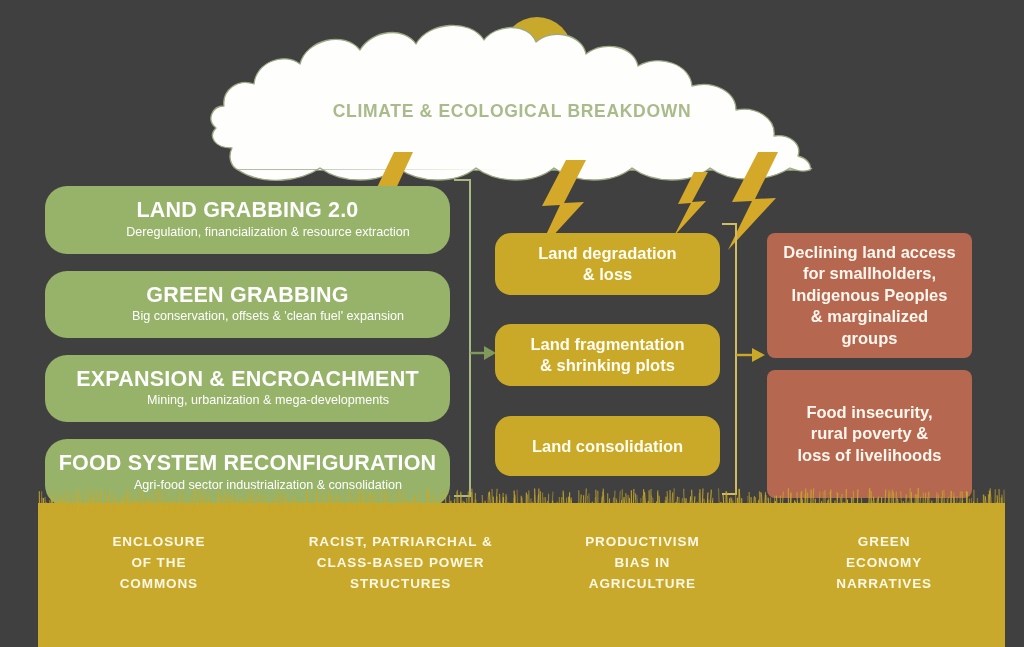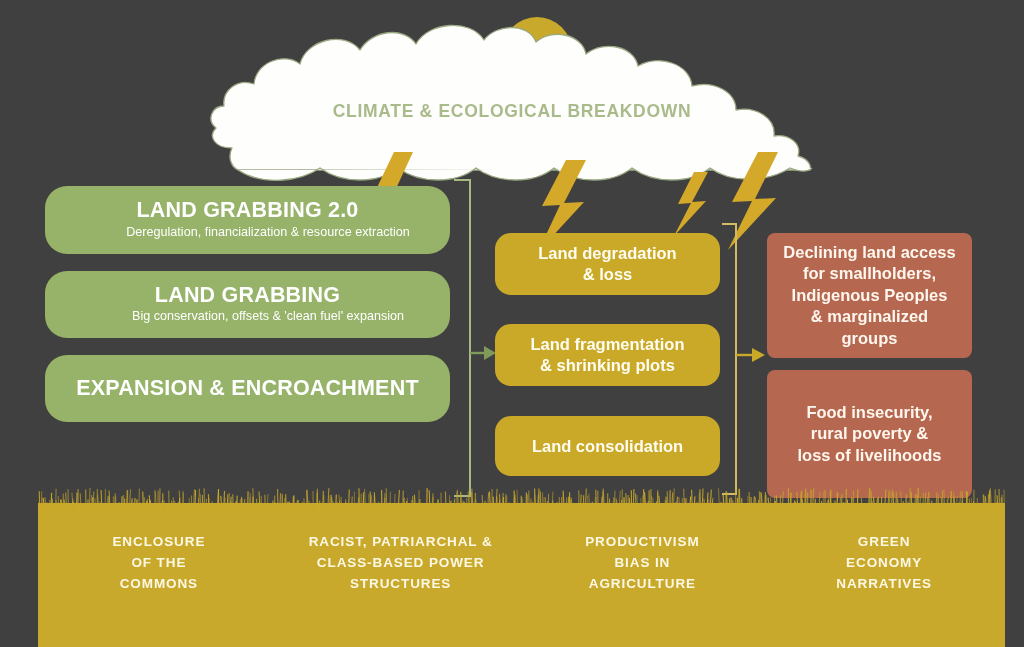--- a/index.html
+++ b/index.html
@@ -252,25 +252,30 @@
       <line x1="736" y1="355" x2="754" y2="355" stroke="#c9a927" stroke-width="2.4"></line>
       <path d="M 752,348 L 765,355 L 752,362 Z" fill="#c9a927"></path>
     </g>
   </svg>
 
   <div class="driver-box" id="driver-0">
     <div class="driver-title">LAND GRABBING 2.0</div>
     <div class="driver-sub">Deregulation, financialization &amp; resource extraction</div>
   </div>
   <div class="driver-box" id="driver-1">
-    <div class="driver-title">LAND GRABBING</div>
+    <div class="driver-title">GREEN GRABBING</div>
     <div class="driver-sub">Big conservation, offsets &amp; 'clean fuel' expansion</div>
   </div>
   <div class="driver-box" id="driver-2">
     <div class="driver-title">EXPANSION &amp; ENCROACHMENT</div>
+    <div class="driver-sub">Mining, urbanization &amp; mega-developments</div>
+  </div>
+  <div class="driver-box" id="driver-3">
+    <div class="driver-title">FOOD SYSTEM RECONFIGURATION</div>
+    <div class="driver-sub">Agri-food sector industrialization &amp; consolidation</div>
   </div>
 
   <div class="impact-box" id="impact-0">Land degradation<br>&amp; loss</div>
   <div class="impact-box" id="impact-1">Land fragmentation<br>&amp; shrinking plots</div>
   <div class="impact-box" id="impact-2">Land consolidation</div>
 
   <div class="outcome-box" id="outcome-0">Declining land access<br>for smallholders,<br>Indigenous Peoples<br>&amp; marginalized<br>groups</div>
   <div class="outcome-box" id="outcome-1">Food insecurity,<br>rural poverty &amp;<br>loss of livelihoods</div>
 
   <svg id="grass-fringe" viewBox="0 0 967 26" preserveAspectRatio="none" xmlns="http://www.w3.org/2000/svg">

